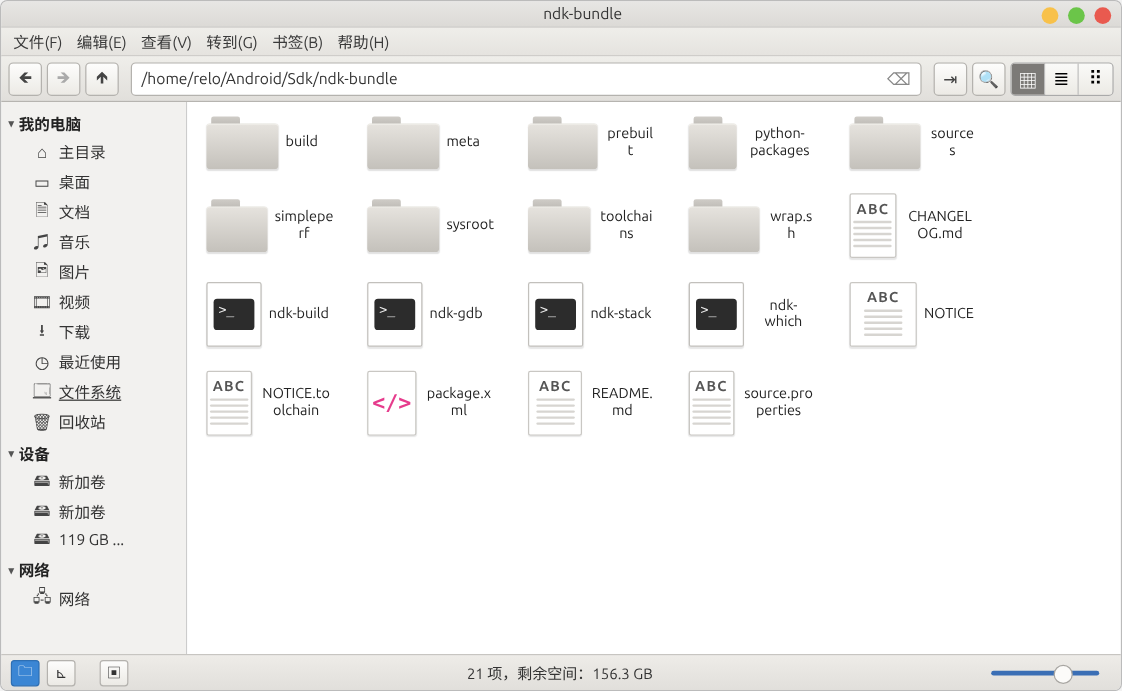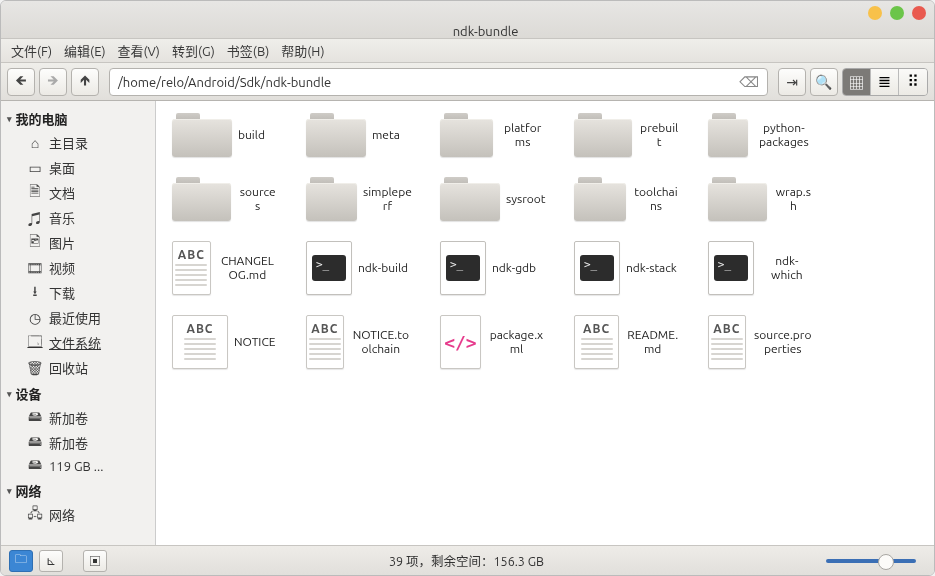--- a/index.html
+++ b/index.html
@@ -1,19 +1,19 @@
 <!DOCTYPE html>
 <html><head>
 <meta charset="utf-8">
 <style>
 * { box-sizing: border-box; margin: 0; padding: 0; font-family: "Ubuntu", "Noto Sans CJK SC", sans-serif; }
 body { width: 935px; height: 576px; background: #f2f2f2; overflow: hidden; border: 1px solid #bbb; border-radius: 6px; display: flex; flex-direction: column; }
 
 
-.titlebar { height: 38px; background: linear-gradient(#e7e6e4, #dcdad6); display: flex; align-items: flex-end; justify-content: center; position: relative; border-bottom: 1px solid #c7c5c1; font-size: 13px; color: #333; padding-left: 36px; }
+.titlebar { height: 22px; background: linear-gradient(#e7e6e4, #dcdad6); display: flex; align-items: center; justify-content: center; position: relative; border-bottom: 1px solid #c7c5c1; font-size: 13px; color: #333; padding-left: 36px; }
 .win-controls { position: absolute; right: 8px; top: 5px; display: flex; gap: 8px; }
 .win-dot { width: 14px; height: 14px; border-radius: 50%; }
 .win-min { background: #f8c14a; } .win-max { background: #6bc549; } .win-close { background: #e95a4f; }
 
 
 .menubar { height: 24px; background: linear-gradient(#efeeea, #e5e3df); border-bottom: 1px solid #c7c5c1; display: flex; align-items: center; gap: 12px; padding: 0 10px; font-size: 13px; color: #3a3a3a; }
 
 
 .toolbar { height: 38px; background: linear-gradient(#efeeea, #e1dfdb); border-bottom: 1px solid #b6b4b0; display: flex; align-items: center; padding: 0 6px; gap: 4px; }
 .tb-btn { width: 28px; height: 28px; border: 1px solid #b4b2ae; border-radius: 4px; background: linear-gradient(#fdfdfc,#eceae5); display: flex; align-items: center; justify-content: center; font-size: 14px; color: #444; cursor: pointer; }
@@ -182,24 +182,20 @@
         <div class="item">
           <div class="ic-folder"></div>
           <div class="item-label">build</div>
         </div>
         <div class="item">
           <div class="ic-folder"></div>
           <div class="item-label">meta</div>
         </div>
         <div class="item">
           <div class="ic-folder"></div>
-          <div class="item-label">platforms</div>
-        </div>
-        <div class="item">
-          <div class="ic-folder"></div>
           <div class="item-label">prebuilt</div>
         </div>
         <div class="item">
           <div class="ic-folder"></div>
           <div class="item-label">python-packages</div>
         </div>
         <div class="item">
           <div class="ic-folder"></div>
           <div class="item-label">sources</div>
         </div>
@@ -327,16 +323,16 @@
 </div>
 
 <div class="statusbar">
   <div class="sb-left">
     <div class="sb-btn blue">🗀</div>
     <div class="sb-btn">⊾</div>
     <div style="width:8px"></div>
     <div class="sb-btn">▣</div>
   </div>
   <div class="sb-center">
-    <span>39 项</span><span>，</span><span>剩余空间：</span><span>156.3 GB</span>
+    <span>21 项</span><span>，</span><span>剩余空间：</span><span>156.3 GB</span>
   </div>
   <div class="slider"></div>
 </div>
 
 </body></html>

